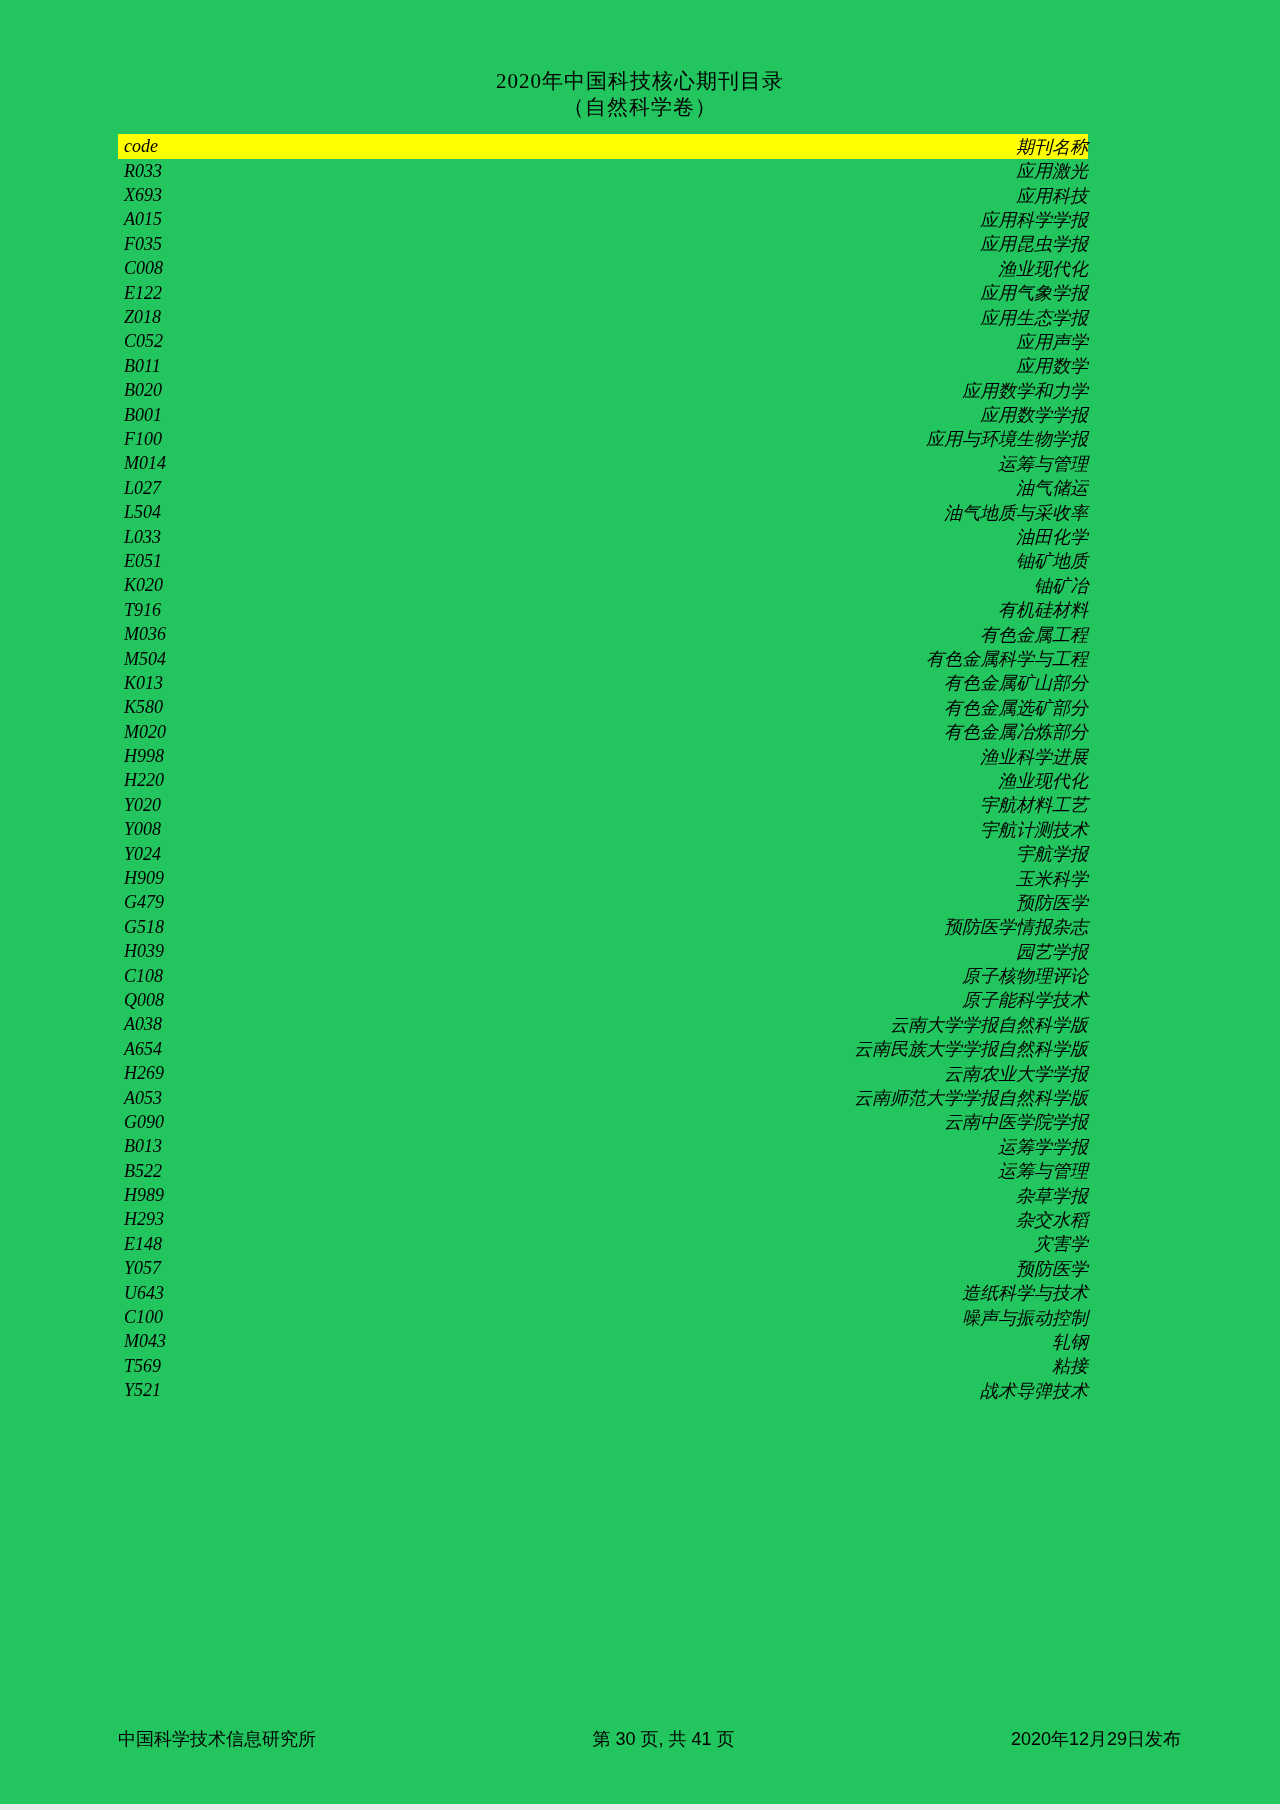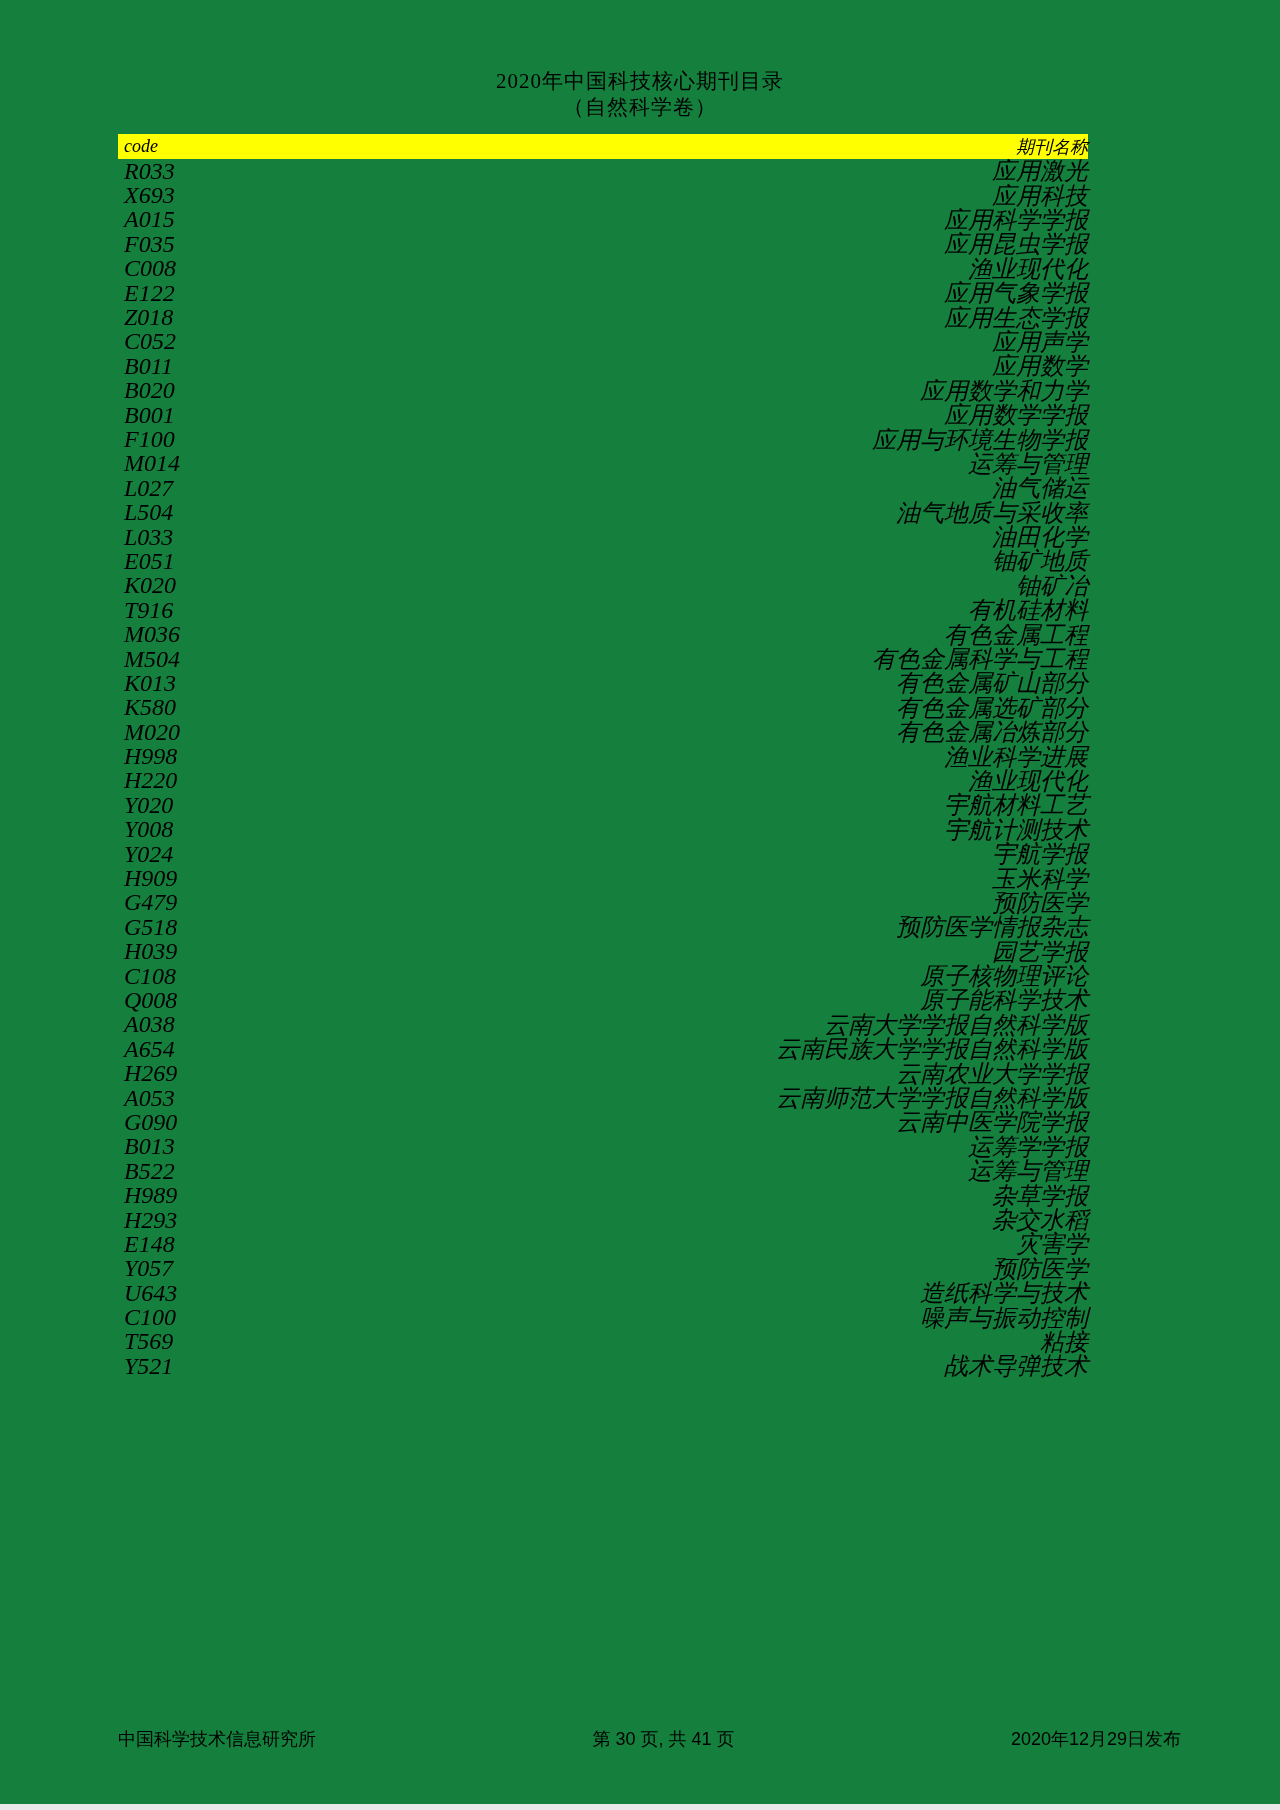--- a/index.html
+++ b/index.html
@@ -4,21 +4,21 @@
 <style>
   html, body {
     margin: 0;
     padding: 0;
     background: #ffffff;
   }
   .page {
     position: relative;
     width: 1280px;
     height: 1810px;
-    background: #15803d;
+    background: #22c55e;
     color: #000000;
     font-family: "Liberation Serif", "DejaVu Serif", serif;
     overflow: hidden;
   }
   .doc-title {
     position: absolute;
     top: 68px;
     left: 0;
     width: 100%;
     text-align: center;
@@ -36,21 +36,21 @@
   .table-header {
     display: flex;
     align-items: center;
     height: 25px;
     font-size: 18px;
   }
   .table-row {
     display: flex;
     align-items: center;
     height: 24.4px;
-    font-size: 24px;
+    font-size: 18px;
   }
   .col-code {
     flex: none;
     width: 92px;
     padding-left: 6px;
     box-sizing: border-box;
     white-space: nowrap;
   }
   .col-name {
     flex: 1;
@@ -329,20 +329,24 @@
   <div class="table-row">
     <span class="col-code">U643</span>
     <span class="col-name">造纸科学与技术</span>
   </div>
 
   <div class="table-row">
     <span class="col-code">C100</span>
     <span class="col-name">噪声与振动控制</span>
   </div>
 
+  <div class="table-row">
+    <span class="col-code">M043</span>
+    <span class="col-name">轧钢</span>
+  </div>
 
   <div class="table-row">
     <span class="col-code">T569</span>
     <span class="col-name">粘接</span>
   </div>
 
   <div class="table-row">
     <span class="col-code">Y521</span>
     <span class="col-name">战术导弹技术</span>
   </div>

